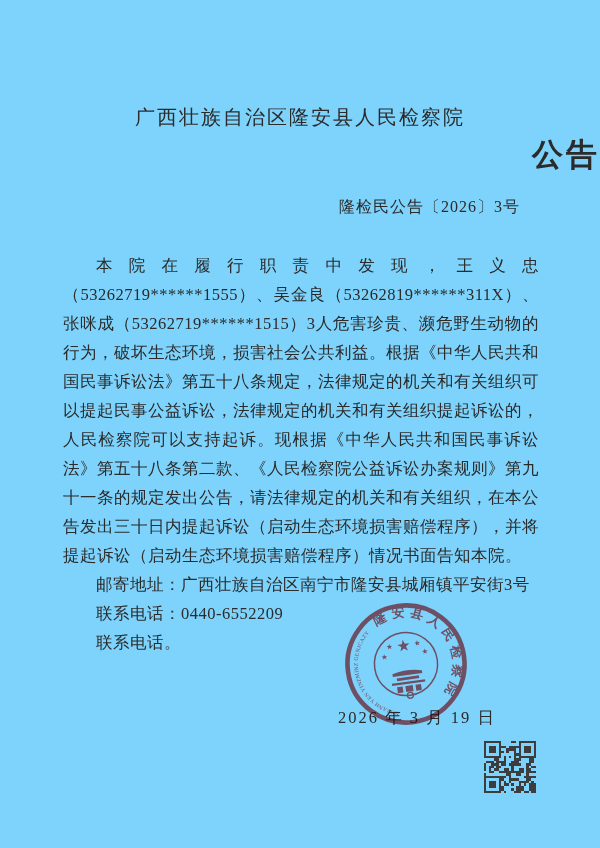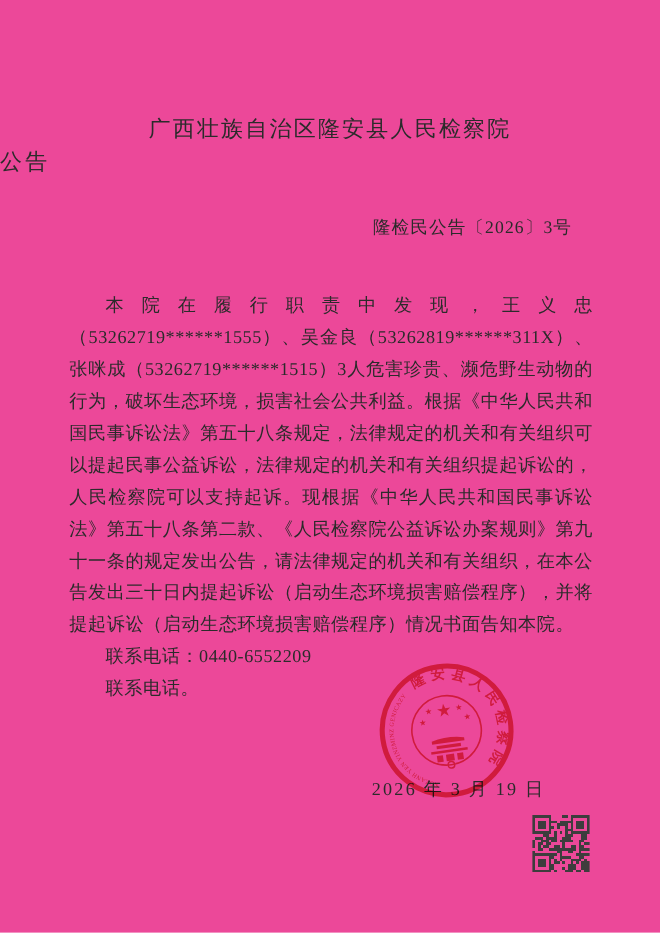--- a/index.html
+++ b/index.html
@@ -1,55 +1,55 @@
 <!DOCTYPE html>
 <html><head>
 <meta charset="utf-8">
 <style>
   * { box-sizing: border-box; }
   html, body { margin: 0; padding: 0; background: #ffffff; }
   .page {
     position: relative;
     width: 600px;
     height: 848px;
-    background: #ec4899;
+    background: #7dd3fc;
     overflow: hidden;
     font-family: "Liberation Serif", "DejaVu Serif", serif;
     color: #2b2b2b;
   }
   .org-title {
     position: absolute;
     top: 104px; left: 0;
     width: 100%;
     text-align: center;
     font-size: 20px;
     letter-spacing: 2px;
     color: #2b2b2b;
   }
   .doc-type {
     position: absolute;
     top: 134px; left: 0;
     width: 100%;
-    text-align: left;
-    font-size: 20px;
-    font-weight: normal;
+    text-align: right;
+    font-size: 31px;
+    font-weight: bold;
     letter-spacing: 3px;
     color: #2b2b2b;
   }
   .doc-number {
     position: absolute;
     top: 197px;
     right: 80px;
     font-size: 16px;
     letter-spacing: 1px;
     color: #2b2b2b;
   }
   .body-text {
     position: absolute;
-    top: 263px;
+    top: 251px;
     left: 63px;
     width: 476px;
     font-size: 16.5px;
     line-height: 29px;
     text-align: justify;
     letter-spacing: 0.5px;
     color: #2b2b2b;
   }
   .body-text p { margin: 0; text-indent: 2em; }
   .date-line {
@@ -87,20 +87,21 @@
 <div class="page">
 
   <div class="org-title">广西壮族自治区隆安县人民检察院</div>
 
   <div class="doc-type">公告</div>
 
   <div class="doc-number">隆检民公告〔2026〕3号</div>
 
   <div class="body-text">
     <p>本院在履行职责中发现，王义忠（53262719******1555）、吴金良（53262819******311X）、张咪成（53262719******1515）3人危害珍贵、濒危野生动物的行为，破坏生态环境，损害社会公共利益。根据《中华人民共和国民事诉讼法》第五十八条规定，法律规定的机关和有关组织可以提起民事公益诉讼，法律规定的机关和有关组织提起诉讼的，人民检察院可以支持起诉。现根据《中华人民共和国民事诉讼法》第五十八条第二款、《人民检察院公益诉讼办案规则》第九十一条的规定发出公告，请法律规定的机关和有关组织，在本公告发出三十日内提起诉讼（启动生态环境损害赔偿程序），并将提起诉讼（启动生态环境损害赔偿程序）情况书面告知本院。</p>
+    <p>邮寄地址：广西壮族自治区南宁市隆安县城厢镇平安街3号</p>
     <p>联系电话：0440-6552209</p>
     <p>联系电话。</p>
   </div>
 
   <div class="date-line">2026 年 3 月 19 日</div>
 
   <div class="seal">
     <svg viewBox="0 0 140 140" width="130" height="130">
       <defs>
         <path id="arcCn" d="M 40.2 27.4 A 52 52 0 0 1 99.8 112.6"></path>

